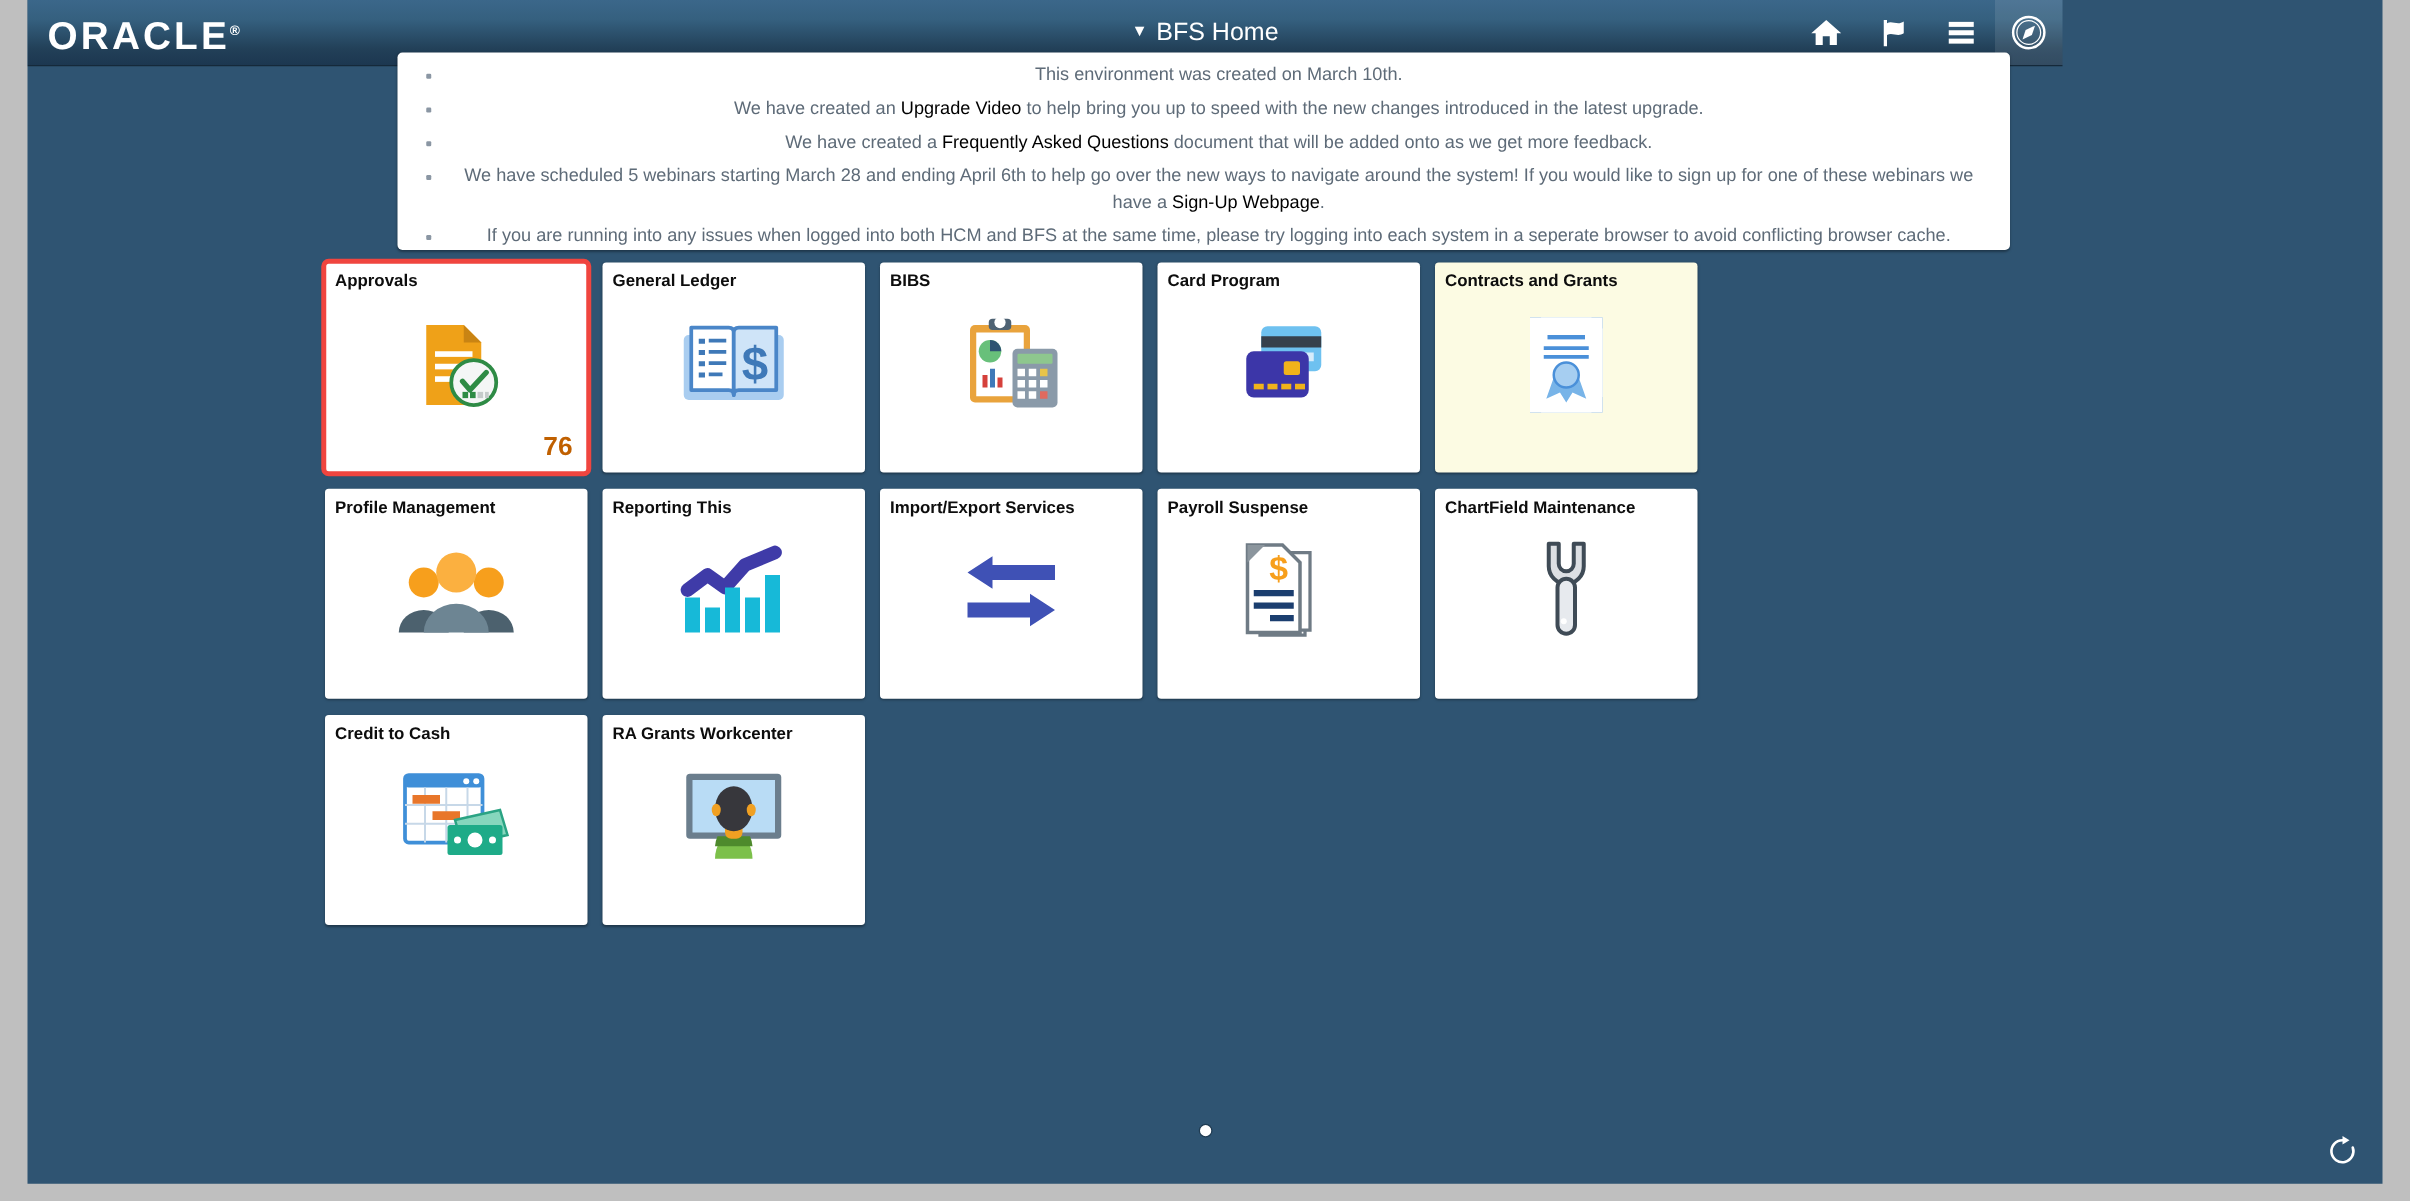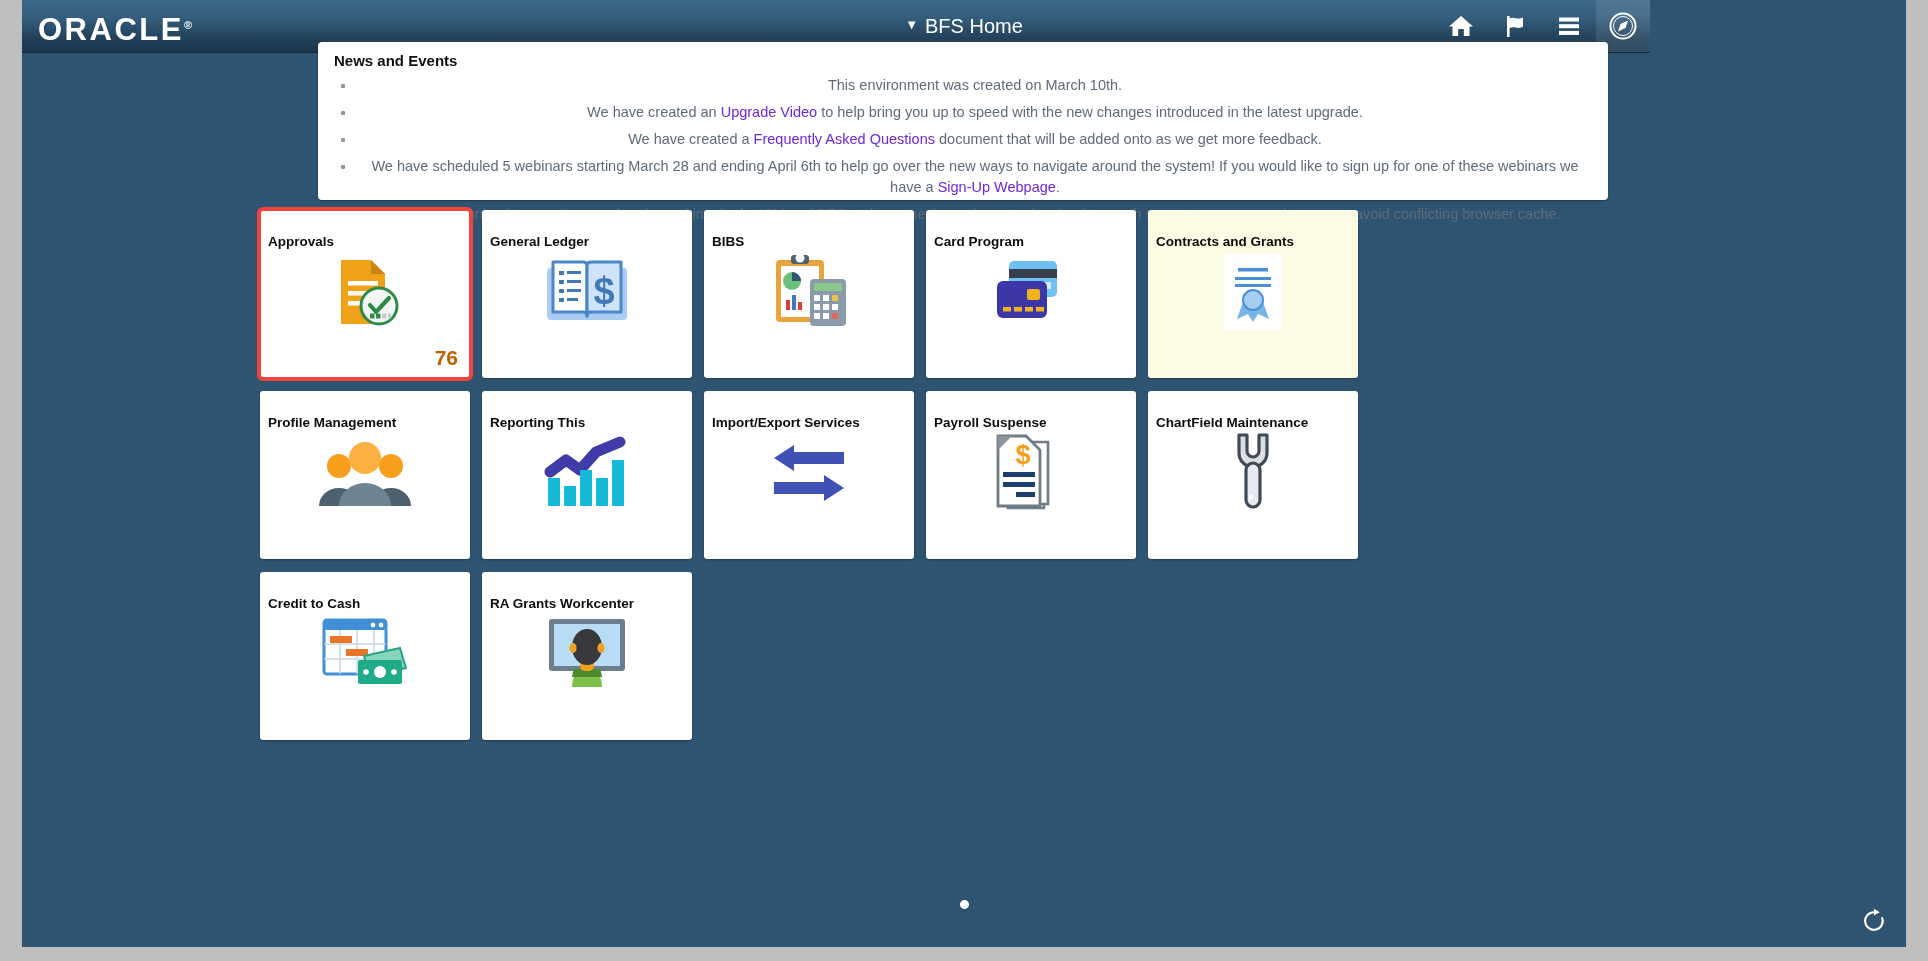--- a/index.html
+++ b/index.html
@@ -58,39 +58,39 @@
   .news-list{margin:0;padding:0 0 0 22px;list-style:none;text-align:center;}
   .news-list li{
     position:relative;
     color:#5e6b78;font-size:14.5px;line-height:21px;margin-bottom:6px;
     padding-left:2px;
   }
   .news-list li:before{
     content:"";position:absolute;left:-13px;top:9px;
     width:4px;height:4px;background:#8a96a3;border-radius:1px;
   }
-  .news-list a{color:#6d28d9;text-decoration:none;cursor:pointer;}
+  .news-list a{color:#000000;text-decoration:none;cursor:pointer;}
   
   .tile-grid{
     position:absolute;left:238px;top:210px;width:1410px;
   }
   .tile-row{display:flex;gap:12px;margin-bottom:13px;}
   .tile{
     position:relative;width:210px;height:168px;
     background:#ffffff;border-radius:3px;
     box-shadow:0 1px 2px rgba(0,0,0,.35);
     box-sizing:border-box;cursor:pointer;
     overflow:hidden;
   }
   .tile.cream{background:#fcfbe3;}
   .tile.selected{
     outline:4px solid #f0453f;outline-offset:-1px;
   }
   .tile-label{
-    position:absolute;left:8px;top:24px;right:8px;
+    position:absolute;left:8px;top:7px;right:8px;
     font-size:13.5px;font-weight:bold;color:#0d0d0d;
     line-height:16px;
   }
   .tile-art{
     position:absolute;left:0;top:26px;width:100%;height:112px;
     display:flex;align-items:center;justify-content:center;
   }
   .tile-badge{
     position:absolute;right:12px;bottom:8px;
     font-size:21px;font-weight:bold;color:#c06000;
@@ -147,21 +147,20 @@
         <svg width="30" height="30" viewBox="0 0 30 30">
           <circle cx="15" cy="15" r="12.5" fill="none" stroke="#ffffff" stroke-width="2"></circle>
           <circle cx="15" cy="15" r="9.5" fill="none" stroke="#ffffff" stroke-width="1"></circle>
           <path d="M20 9.5 L12.5 13 L10 20.5 L17.5 17 Z" fill="#ffffff"></path>
         </svg>
       </div>
     </div>
   </div>
 
   <div class="news-panel">
-    <div class="news-title">News and Events</div>
     <ul class="news-list" id="news-list">
         <li><span>This environment was created on March 10th.</span></li>
         <li><span>We have created an </span><a>Upgrade Video</a><span> to help bring you up to speed with the new changes introduced in the latest upgrade.</span></li>
         <li><span>We have created a </span><a>Frequently Asked Questions</a><span> document that will be added onto as we get more feedback.</span></li>
         <li><span>We have scheduled 5 webinars starting March 28 and ending April 6th to help go over the new ways to navigate around the system! If you would like to sign up for one of these webinars we have a </span><a>Sign-Up Webpage</a><span>.</span></li>
         <li><span>If you are running into any issues when logged into both HCM and BFS at the same time, please try logging into each system in a seperate browser to avoid conflicting browser cache.</span></li>
       </ul>
   </div>
 
   <div class="tile-grid" id="tile-grid">

